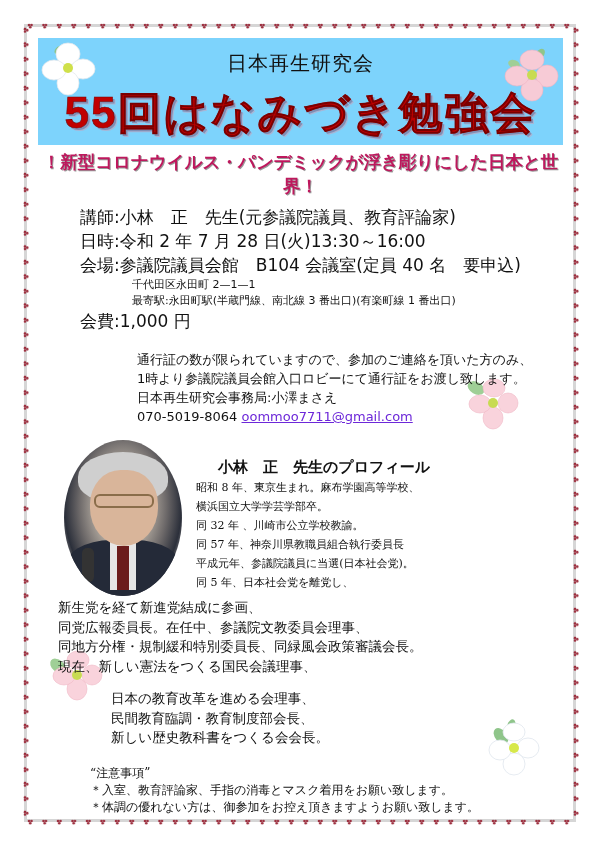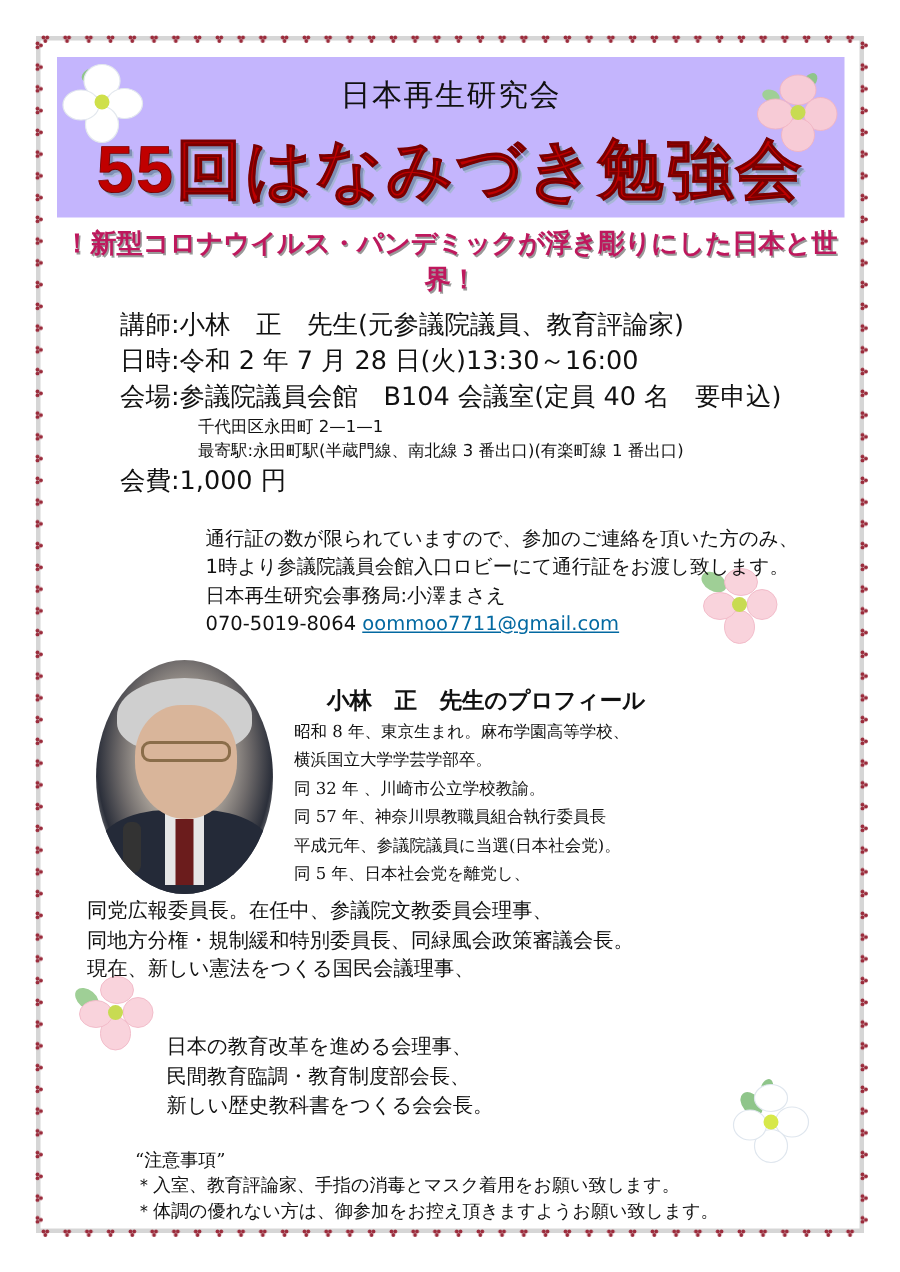--- a/index.html
+++ b/index.html
@@ -13,21 +13,21 @@
       border: 3px solid #d6d6d6;
     }
     .dots { position: absolute; pointer-events: none; }
     .dots.top { left: 24px; top: 22px; width: 552px; height: 8px; }
     .dots.bottom { left: 24px; top: 818px; width: 552px; height: 8px; }
     .dots.left { left: 22px; top: 24px; width: 8px; height: 798px; }
     .dots.right { left: 572px; top: 24px; width: 8px; height: 798px; }
 
     .banner {
       position: absolute; left: 38px; top: 38px; width: 525px; height: 107px;
-      background: #c4b5fd;
+      background: #7dd3fc;
     }
     .org-name {
       position: absolute; left: 0; right: 0; top: 12px; text-align: center;
       font-size: 20px; color: #111; letter-spacing: 1px;
     }
     .main-title {
       position: absolute; left: 0; right: 0; top: 46px; text-align: center;
       font-family: "Liberation Sans", sans-serif;
       font-weight: bold; font-size: 44px; color: #c00000; letter-spacing: 2px;
       text-shadow: 2px 2px 0 #7f8fb5, 3px 3px 0 #a8b6d6;
@@ -37,21 +37,21 @@
     .subtitle {
       position: absolute; left: 38px; width: 525px; top: 150px; text-align: center;
       font-size: 17.5px; font-weight: bold; color: #be185d; letter-spacing: 0px;
       text-shadow: 1px 1px 0 #999;
     }
     .info { position: absolute; left: 80px; top: 205px; }
     .info .row { font-size: 17px; line-height: 24px; white-space: nowrap; }
     .info .row.title { font-weight: bold; font-size: 19px; line-height: 26px; }
     .info .sub { font-size: 11px; line-height: 16px; padding-left: 52px; white-space: nowrap; }
     .notice { position: absolute; left: 137px; top: 350px; font-size: 13px; line-height: 19px; white-space: nowrap; }
-    .notice a { color: #0369a1; text-decoration: underline; }
+    .notice a { color: #6d28d9; text-decoration: underline; }
     .photo {
       position: absolute; left: 64px; top: 440px; width: 118px; height: 156px;
       border-radius: 50%;
       background: radial-gradient(ellipse at 50% 42%, #d9d2c8 0%, #bfb6aa 28%, #6e6a6a 52%, #2b2f3a 70%, #f4efe6 88%, #ffffff 100%);
       overflow: hidden;
     }
     .photo .hair { position:absolute; left:14px; top:12px; width:90px; height:50px; border-radius:50% 50% 40% 40%; background:#cfcfcf; }
     .photo .face { position:absolute; left:26px; top:30px; width:68px; height:76px; border-radius:45% 45% 50% 50%; background:#d9b59a; }
     .photo .glasses { position:absolute; left:30px; top:54px; width:60px; height:14px; border:2px solid #8a6d4a; border-radius:6px; box-sizing:border-box; }
     .photo .suit { position:absolute; left:0; top:100px; width:118px; height:70px; background:#242a38; border-radius:40% 40% 0 0; }
@@ -188,20 +188,21 @@
 <div class="profile-lines">
   <div>昭和 8 年、東京生まれ。麻布学園高等学校、</div>
   <div>横浜国立大学学芸学部卒。</div>
   <div>同 32 年 、川崎市公立学校教諭。</div>
   <div>同 57 年、神奈川県教職員組合執行委員長</div>
   <div>平成元年、参議院議員に当選(日本社会党)。</div>
   <div>同 5 年、日本社会党を離党し、</div>
 </div>
 
 <div class="career">
+  <div>新生党を経て新進党結成に参画、</div>
   <div>同党広報委員長。在任中、参議院文教委員会理事、</div>
   <div>同地方分権・規制緩和特別委員長、同緑風会政策審議会長。</div>
   <div>現在、新しい憲法をつくる国民会議理事、</div>
 </div>
 
 <div class="roles">
   <div>日本の教育改革を進める会理事、</div>
   <div>民間教育臨調・教育制度部会長、</div>
   <div>新しい歴史教科書をつくる会会長。</div>
 </div>

